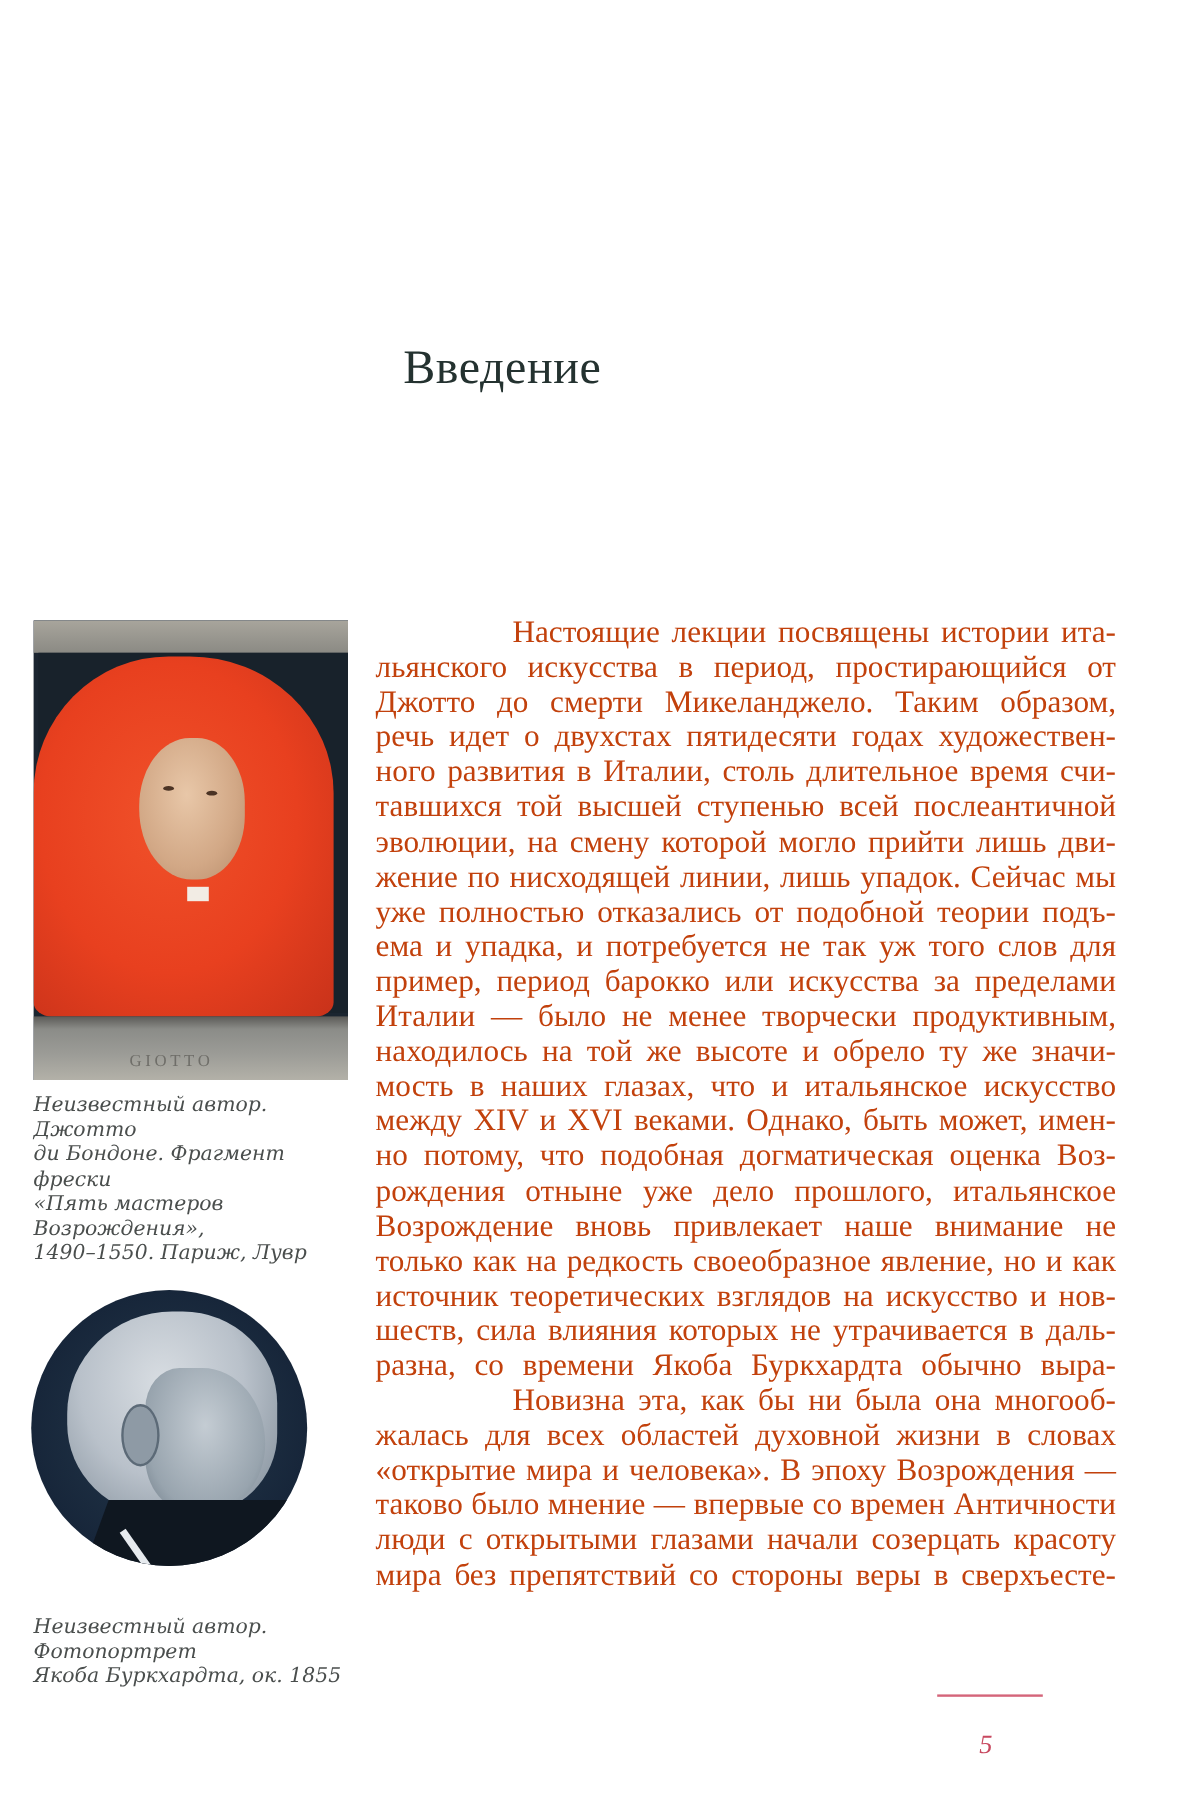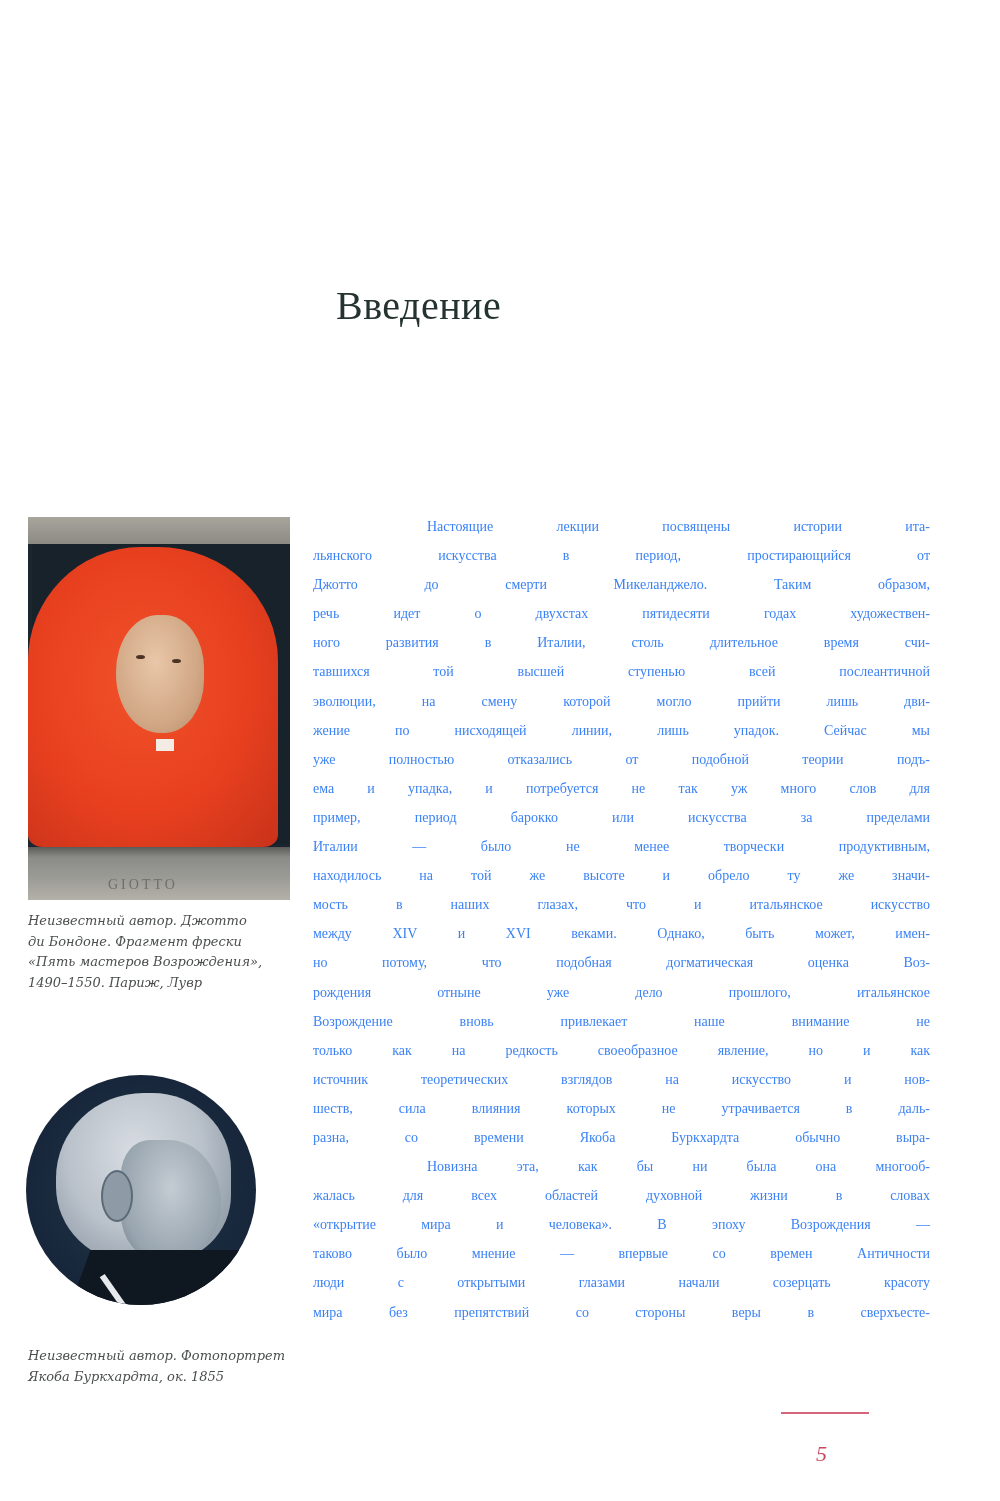--- a/index.html
+++ b/index.html
@@ -14,21 +14,21 @@
     font-family: "Liberation Serif", "DejaVu Serif", serif;
     font-size: 40px; letter-spacing: 0.5px; color: #243230;
     margin: 16px; font-weight: normal;
   }
   .body-text {
     position: absolute; left: 313px; top: 512px; width: 617px;
   }
   .line {
     display: block; height: 29.1px; line-height: 29.1px;
     font-family: "Liberation Serif", "DejaVu Serif", serif;
-    font-size: 14px; color: #3b82f6; white-space: nowrap;
+    font-size: 26px; color: #c2410c; white-space: nowrap;
     text-align: justify; text-align-last: justify;
   }
   .line.indent { padding-left: 114px; }
   .line.last { text-align-last: left; }
   .figure-1 {
     position: absolute; left: 28px; top: 517px; width: 262px; height: 383px;
     background: #1b2530; overflow: hidden;
   }
   .fig1-top { position: absolute; left: 0; top: 0; width: 100%; height: 27px;
     background: linear-gradient(#a8a59c, #8b8a84); }
@@ -45,21 +45,21 @@
   }
   .fig1-eye { position: absolute; width: 9px; height: 4px; background: #4b3324; border-radius: 50%; }
   .fig1-collar { position: absolute; left: 128px; top: 222px; width: 18px; height: 12px; background: #f2ece4; }
   .fig1-ledge { position: absolute; left: 0; top: 330px; width: 100%; height: 53px;
     background: linear-gradient(#5b5a57 0, #8b8c88 20%, #9c9c97 60%, #b3b1a8 100%); }
   .fig1-inscr { position: absolute; left: 80px; top: 360px; font-family: "Liberation Serif", serif;
     font-size: 14px; color: #6f6e69; letter-spacing: 3px; }
   .caption {
     position: absolute; left: 28px;
     font-family: "DejaVu Serif", "Liberation Serif", serif; font-style: italic;
-    font-size: 13px; line-height: 20.5px; color: #4a4e4d;
+    font-size: 17px; line-height: 20.5px; color: #4a4e4d;
   }
   .caption-1 { top: 911px; width: 270px; }
   .caption-2 { top: 1346px; width: 280px; }
   .figure-2 {
     position: absolute; left: 26px; top: 1075px; width: 230px; height: 230px;
     border-radius: 50%; overflow: hidden;
     background: radial-gradient(circle at 50% 50%, #253a4c 0%, #17263a 70%, #111c2a 100%);
   }
   .fig2-head {
     position: absolute; left: 30px; top: 18px; width: 175px; height: 170px;
@@ -90,21 +90,21 @@
 <div class="body-text">
   <span class="line indent">Настоящие лекции посвящены истории ита-</span>
   <span class="line">льянского искусства в период, простирающийся от</span>
   <span class="line">Джотто до смерти Микеланджело. Таким образом,</span>
   <span class="line">речь идет о двухстах пятидесяти годах художествен-</span>
   <span class="line">ного развития в Италии, столь длительное время счи-</span>
   <span class="line">тавшихся той высшей ступенью всей послеантичной</span>
   <span class="line">эволюции, на смену которой могло прийти лишь дви-</span>
   <span class="line">жение по нисходящей линии, лишь упадок. Сейчас мы</span>
   <span class="line">уже полностью отказались от подобной теории подъ-</span>
-  <span class="line">ема и упадка, и потребуется не так уж много слов для</span>
+  <span class="line">ема и упадка, и потребуется не так уж того слов для</span>
   <span class="line">пример, период барокко или искусства за пределами</span>
   <span class="line">Италии — было не менее творчески продуктивным,</span>
   <span class="line">находилось на той же высоте и обрело ту же значи-</span>
   <span class="line">мость в наших глазах, что и итальянское искусство</span>
   <span class="line">между XIV и XVI веками. Однако, быть может, имен-</span>
   <span class="line">но потому, что подобная догматическая оценка Воз-</span>
   <span class="line">рождения отныне уже дело прошлого, итальянское</span>
   <span class="line">Возрождение вновь привлекает наше внимание не</span>
   <span class="line">только как на редкость своеобразное явление, но и как</span>
   <span class="line">источник теоретических взглядов на искусство и нов-</span>

